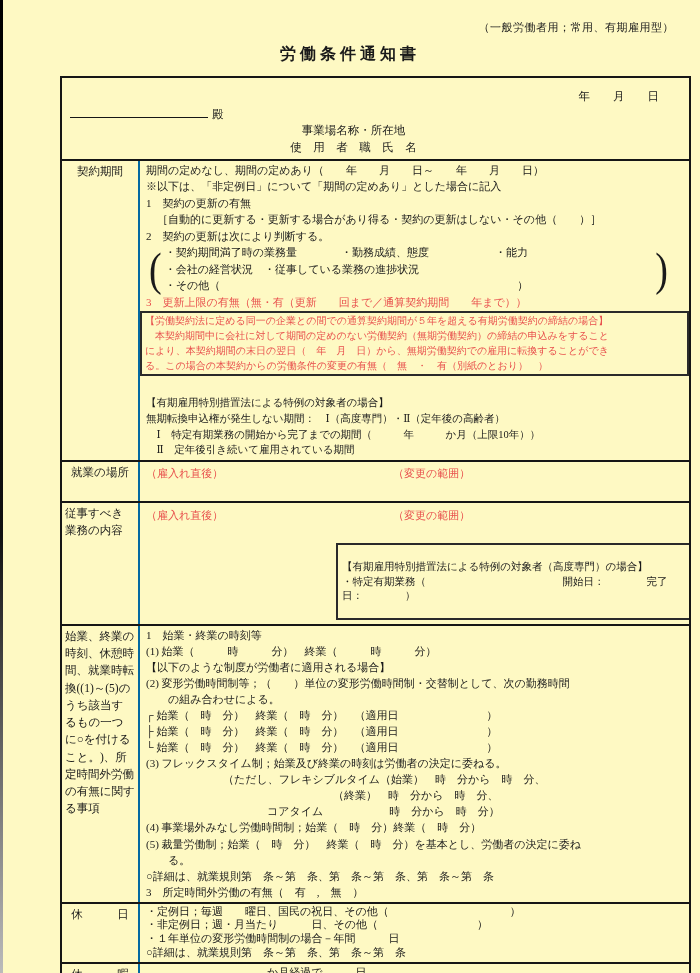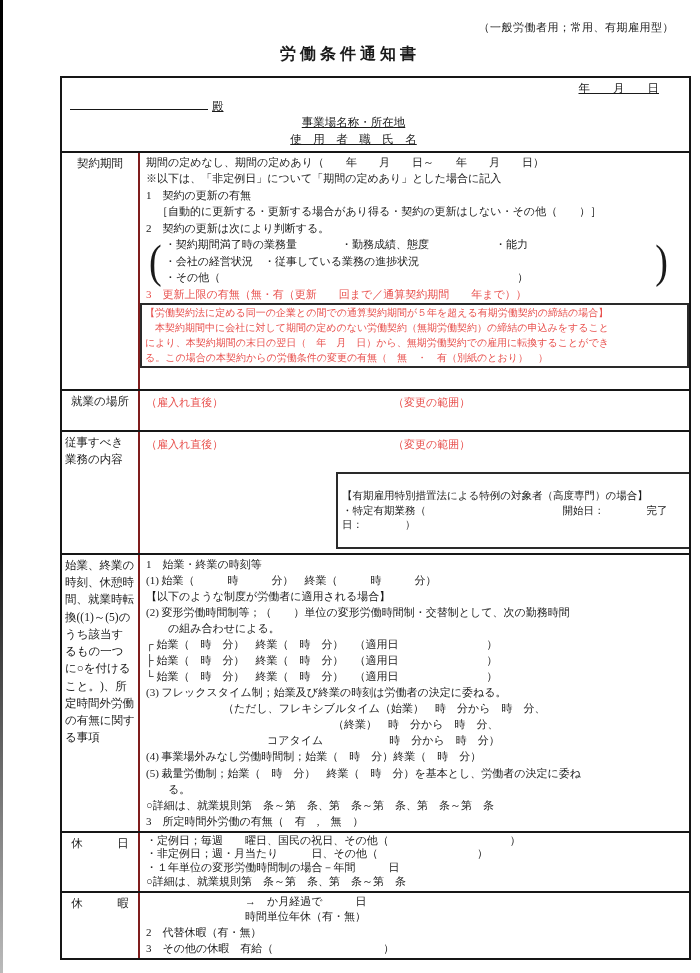--- a/index.html
+++ b/index.html
@@ -1,33 +1,33 @@
 <!DOCTYPE html>
 <html lang="ja"><head>
 <meta charset="utf-8">
 <style>
   html,body{margin:0;padding:0;background:#e8e8e8;}
   .page{
-    position:relative;width:700px;height:973px;background:#ffffff;
+    position:relative;width:700px;height:973px;background:#fef9c3;
     font-family:"Liberation Serif","DejaVu Serif",serif;color:#1a1a1a;
     overflow:hidden;box-sizing:border-box;padding-top:76px;
   }
   .edge{position:absolute;left:0;top:0;width:3px;height:100%;
     background:linear-gradient(to bottom,#000 0%,#111 55%,#777 82%,#bbb 100%);}
   .corner{position:absolute;top:20px;right:26px;font-size:11px;letter-spacing:.5px;}
   .title{position:absolute;top:44px;left:0;width:100%;text-align:center;
     font-size:16px;font-weight:600;letter-spacing:4px;margin:0;}
   .table{margin-left:60px;width:631px;border:2.5px solid #161616;box-sizing:border-box;}
-  .hbox{padding:2px 6px 3px;font-size:11.5px;line-height:1.45;text-decoration:underline;}
+  .hbox{padding:10px 6px 3px;font-size:11.5px;line-height:1.45;}
   .date{text-align:right;padding-right:24px;}
   .dono-line{padding-left:2px;}
   .uline{display:inline-block;width:138px;border-bottom:1.2px solid #161616;height:12px;margin-right:4px;}
   .cline{text-align:center;position:relative;left:-22px;}
   .row{display:flex;border-top:2px solid #161616;}
-  .lab{width:78px;min-width:78px;border-right:2px solid #7f1d1d;padding:2px 3px;
+  .lab{width:78px;min-width:78px;border-right:2px solid #0369a1;padding:2px 3px;
     font-size:11.5px;line-height:1.5;box-sizing:border-box;white-space:pre-wrap;}
   .lab-c{text-align:center;}
   .con{flex:1;padding:1px 6px 2px;font-size:11px;line-height:1.6;min-width:0;}
   .ln{white-space:pre-wrap;}
   .red{color:#e8504d;}
   .row-keiyaku .con .ln{line-height:1.5;}
   .bgroup{display:flex;align-items:center;}
   .bparen{font-size:38px;line-height:.9;transform:scaleY(1.2);font-weight:400;padding:0 3px;}
   .bparen-r{margin-right:12px;}
   .blines{flex:1;line-height:1.2;}
@@ -75,20 +75,26 @@
             <div class="ln">・その他（　　　　　　　　　　　　　　　　　　　　　　　　　　　）</div>
           </div>
           <span class="bparen bparen-r">)</span>
         </div>
         <div class="ln red">3　更新上限の有無（無・有（更新　　回まで／通算契約期間　　年まで））</div>
         <div class="redbox red">
           <div class="ln">【労働契約法に定める同一の企業との間での通算契約期間が５年を超える有期労働契約の締結の場合】</div>
           <div class="ln">　本契約期間中に会社に対して期間の定めのない労働契約（無期労働契約）の締結の申込みをすること</div>
           <div class="ln">により、本契約期間の末日の翌日（　年　月　日）から、無期労働契約での雇用に転換することができ</div>
           <div class="ln">る。この場合の本契約からの労働条件の変更の有無（　無　・　有（別紙のとおり）　）</div>
+        </div>
+        <div class="tokurei">
+          <div class="ln">【有期雇用特別措置法による特例の対象者の場合】</div>
+          <div class="ln">無期転換申込権が発生しない期間：　Ⅰ（高度専門）・Ⅱ（定年後の高齢者）</div>
+          <div class="ln">　Ⅰ　特定有期業務の開始から完了までの期間（　　　年　　　か月（上限10年））</div>
+          <div class="ln">　Ⅱ　定年後引き続いて雇用されている期間</div>
         </div>
       </div>
     </div>
 
     <div class="row">
       <div class="lab lab-c">就業の場所</div>
       <div class="con oneline">
         <span class="imm red">（雇入れ直後）</span>
         <span class="red">（変更の範囲）</span>
       </div>

